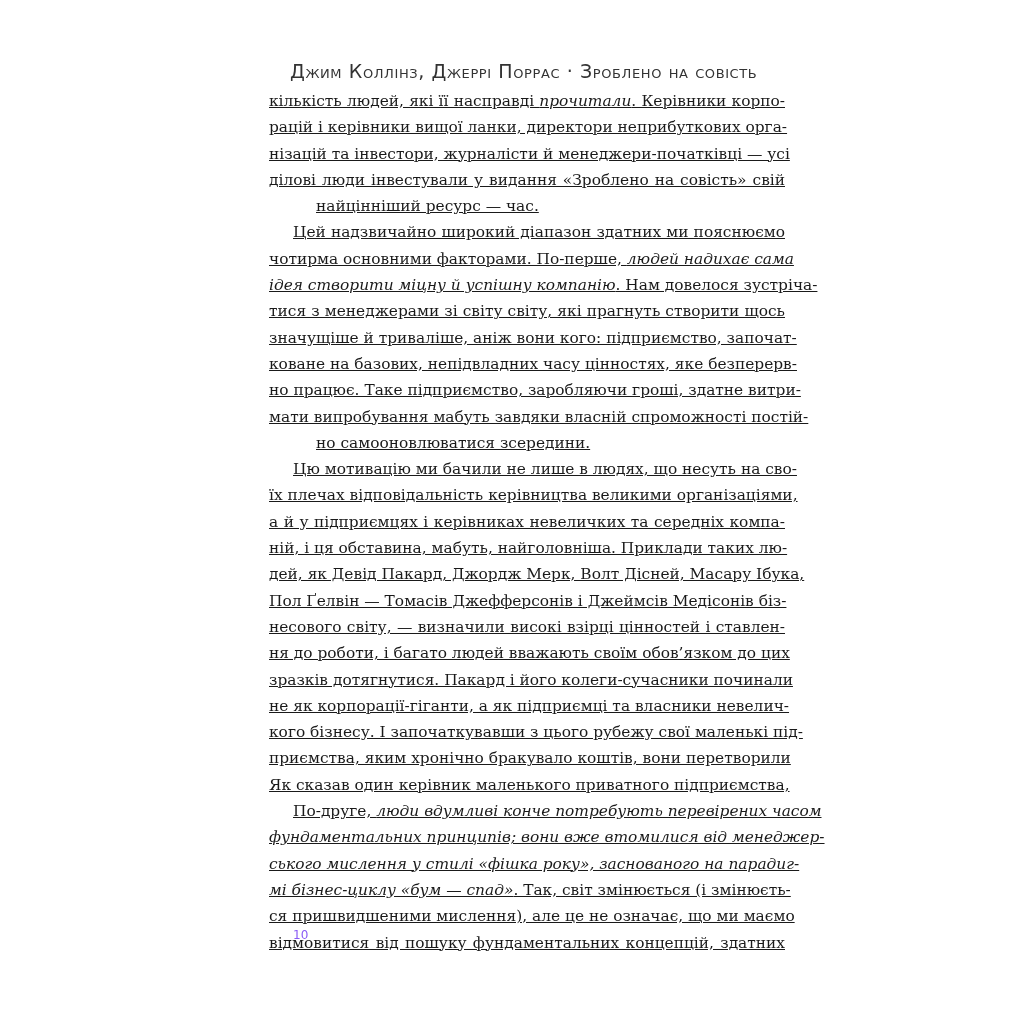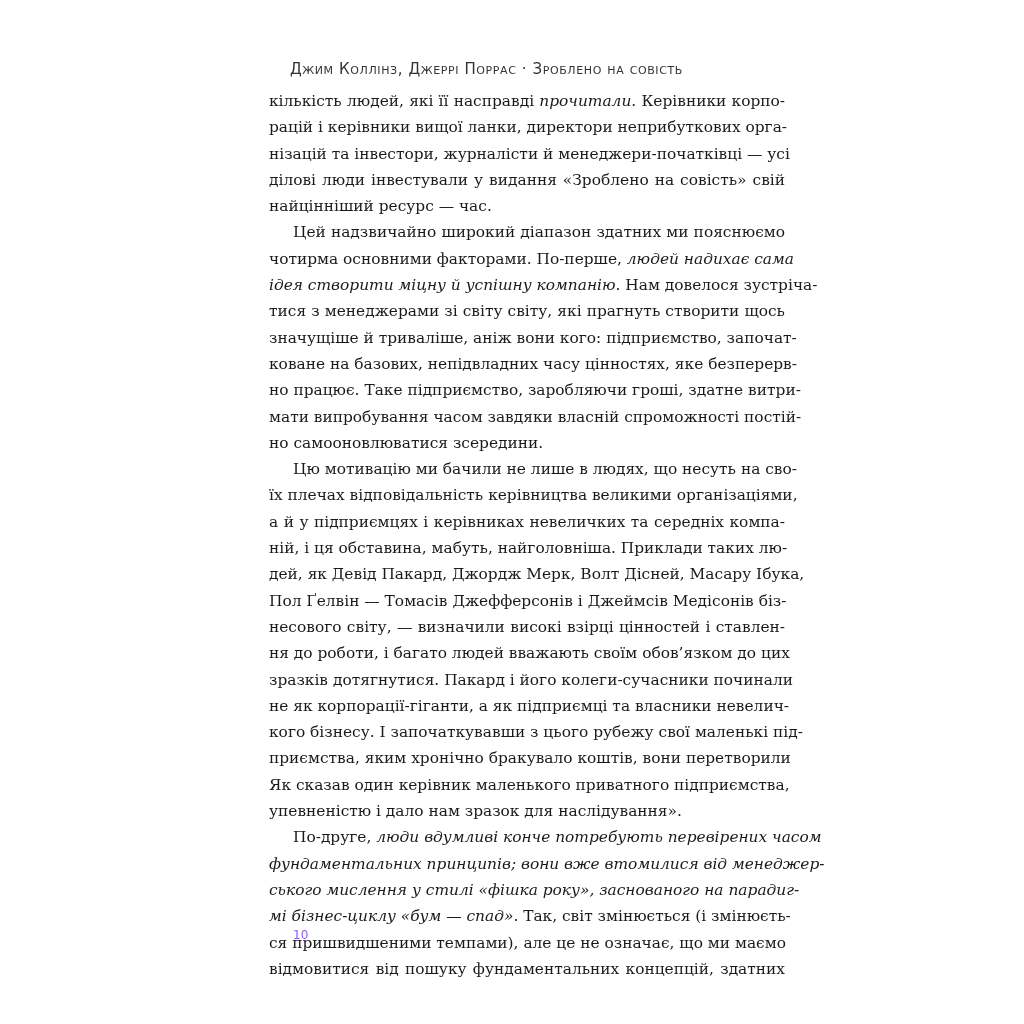--- a/index.html
+++ b/index.html
@@ -1,29 +1,29 @@
 <!DOCTYPE html>
 <html><head>
 <meta charset="utf-8">
 <style>
   html, body { margin: 0; padding: 0; background: #ffffff; }
   body { width: 1024px; height: 1024px; position: relative; overflow: hidden; }
   .page { position: absolute; left: 0; top: 0; width: 1024px; height: 1024px; background: #fff; }
   .running-head {
     position: absolute; left: 290px; top: 60px; width: 500px;
-    font-family: "DejaVu Sans", sans-serif; font-size: 15px; color: #333;
+    font-family: "DejaVu Sans", sans-serif; font-size: 19px; color: #333;
     letter-spacing: 0.6px; font-variant: small-caps; white-space: nowrap;
   }
   .body-text {
     position: absolute; left: 269px; top: 88px; width: 516px;
     font-family: "DejaVu Serif", serif; font-size: 15.4px; line-height: 26.3px;
     color: #1a1a1a;
   }
-  .line { display: block; white-space: nowrap; text-align: justify; text-align-last: justify; height: 26.3px; }
-  .line.last { text-align-last: left; }
+  .line { display: block; white-space: nowrap; text-align: justify; text-align-last: justify; height: 26.3px; text-decoration: underline; }
+  .line.last { text-align-last: left; margin-left: 47px; }
   .line.indent { padding-left: 24px; }
   em { font-style: italic; }
   .page-number {
     position: absolute; left: 293px; top: 928px;
     font-family: "DejaVu Sans", sans-serif; font-size: 12px; color: #8b5cf6;
   }
 </style>
 </head>
 <body>
 
@@ -35,37 +35,36 @@
       <span class="line"><span>нізацій та інвестори, журналісти й менеджери-початківці — усі</span></span>
       <span class="line"><span>ділові люди інвестували у видання «Зроблено на совість» свій</span></span>
       <span class="line last"><span>найцінніший ресурс — час.</span></span>
       <span class="line indent"><span>Цей надзвичайно широкий діапазон здатних ми пояснюємо</span></span>
       <span class="line"><span>чотирма основними факторами. По-перше, </span><em>людей надихає сама</em></span>
       <span class="line"><em>ідея створити міцну й успішну компанію</em><span>. Нам довелося зустріча-</span></span>
       <span class="line"><span>тися з менеджерами зі світу світу, які прагнуть створити щось</span></span>
       <span class="line"><span>значущіше й триваліше, аніж вони кого: підприємство, започат-</span></span>
       <span class="line"><span>коване на базових, непідвладних часу цінностях, яке безперерв-</span></span>
       <span class="line"><span>но працює. Таке підприємство, заробляючи гроші, здатне витри-</span></span>
-      <span class="line"><span>мати випробування часом завдяки власній спроможності постій-</span></span>
+      <span class="line"><span>мати випробування мабуть завдяки власній спроможності постій-</span></span>
       <span class="line last"><span>но самооновлюватися зсередини.</span></span>
       <span class="line indent"><span>Цю мотивацію ми бачили не лише в людях, що несуть на сво-</span></span>
       <span class="line"><span>їх плечах відповідальність керівництва великими організаціями,</span></span>
       <span class="line"><span>а й у підприємцях і керівниках невеличких та середніх компа-</span></span>
       <span class="line"><span>ній, і ця обставина, мабуть, найголовніша. Приклади таких лю-</span></span>
       <span class="line"><span>дей, як Девід Пакард, Джордж Мерк, Волт Дісней, Масару Ібука,</span></span>
       <span class="line"><span>Пол Ґелвін — Томасів Джефферсонів і Джеймсів Медісонів біз-</span></span>
       <span class="line"><span>несового світу, — визначили високі взірці цінностей і ставлен-</span></span>
       <span class="line"><span>ня до роботи, і багато людей вважають своїм обов’язком до цих</span></span>
       <span class="line"><span>зразків дотягнутися. Пакард і його колеги-сучасники починали</span></span>
       <span class="line"><span>не як корпорації-гіганти, а як підприємці та власники невелич-</span></span>
       <span class="line"><span>кого бізнесу. І започаткувавши з цього рубежу свої маленькі під-</span></span>
       <span class="line"><span>приємства, яким хронічно бракувало коштів, вони перетворили</span></span>
       <span class="line"><span>Як сказав один керівник маленького приватного підприємства,</span></span>
-      <span class="line last"><span>упевненістю і дало нам зразок для наслідування».</span></span>
       <span class="line indent"><span>По-друге, </span><em>люди вдумливі конче потребують перевірених часом</em></span>
       <span class="line"><em>фундаментальних принципів; вони вже втомилися від менеджер-</em></span>
       <span class="line"><em>ського мислення у стилі «фішка року», заснованого на парадиг-</em></span>
       <span class="line"><em>мі бізнес-циклу «бум — спад»</em><span>. Так, світ змінюється (і змінюєть-</span></span>
-      <span class="line"><span>ся пришвидшеними темпами), але це не означає, що ми маємо</span></span>
+      <span class="line"><span>ся пришвидшеними мислення), але це не означає, що ми маємо</span></span>
       <span class="line"><span>відмовитися від пошуку фундаментальних концепцій, здатних</span></span>
     </div>
   <div class="page-number">10</div>
 </div>
 
 </body></html>

